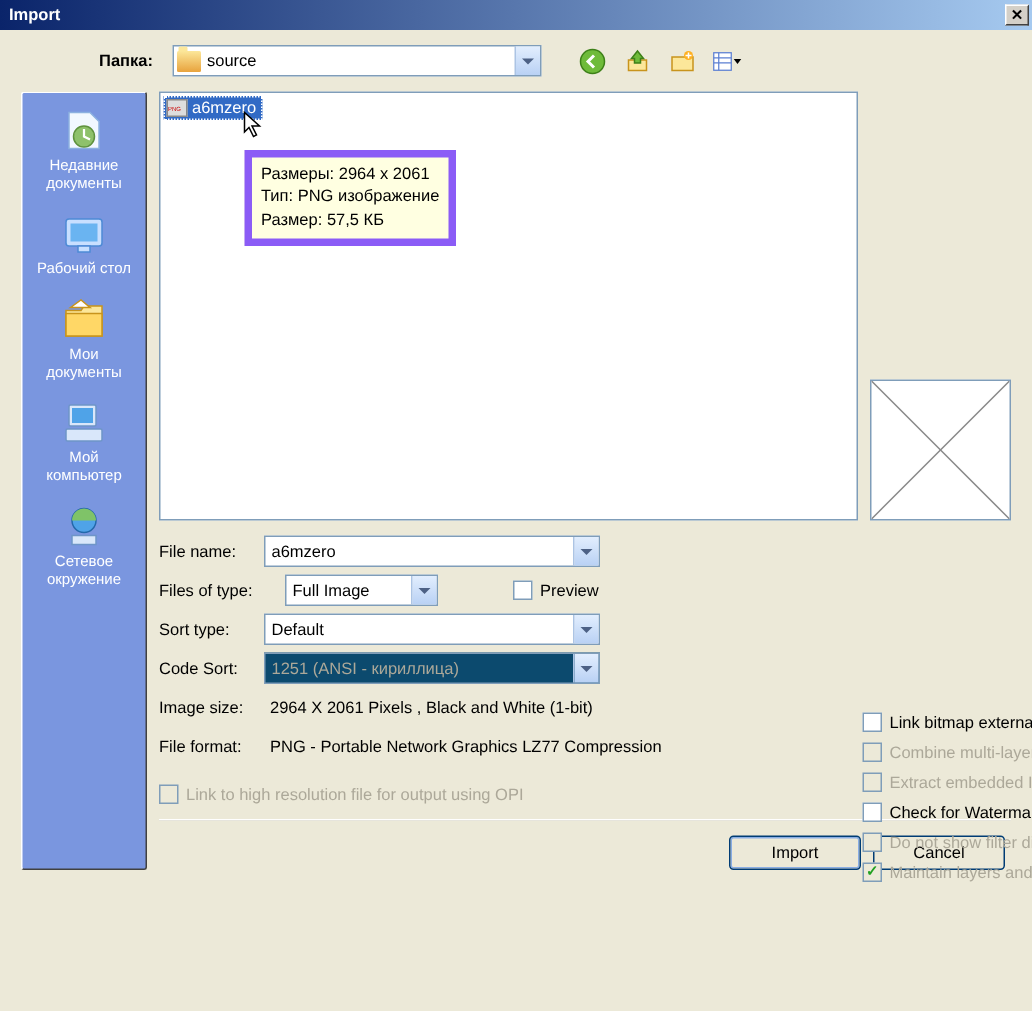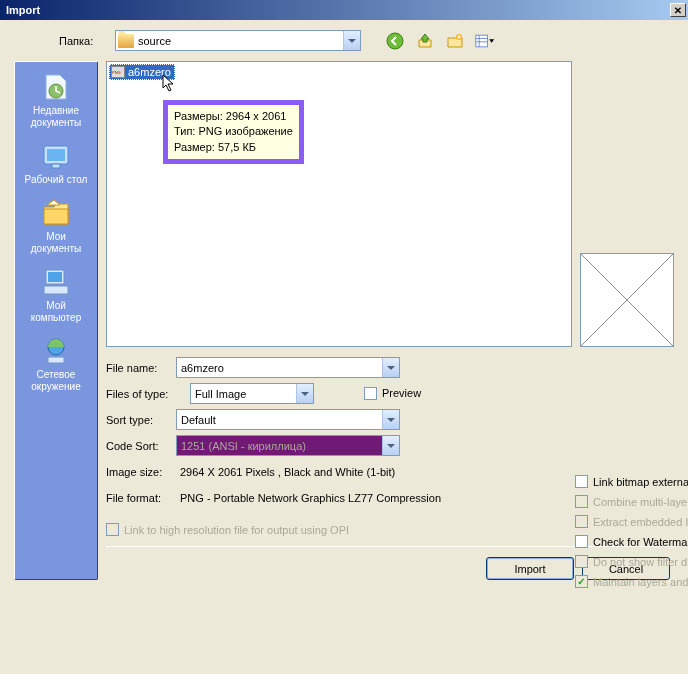--- a/index.html
+++ b/index.html
@@ -2,21 +2,21 @@
 <html><head>
 <meta charset="utf-8">
 <style>
 * { box-sizing: border-box; margin: 0; padding: 0; font-family: Tahoma, sans-serif; font-size: 11px; }
 body { background: #ece9d8; width: 688px; height: 674px; overflow: hidden; }
 .titlebar { height: 20px; background: linear-gradient(to right, #0a246a, #a6caf0); display: flex; align-items: center; justify-content: space-between; padding: 0 2px 0 6px; }
 .titlebar-text { color: #fff; font-weight: bold; }
 .close-btn { width: 16px; height: 14px; background: #d4d0c8; border: 1px solid #fff; border-right-color: #404040; border-bottom-color: #404040; display: flex; align-items: center; justify-content: center; font-family: Arial; font-weight: bold; font-size: 10px; cursor: pointer; }
 .dialog-body { padding: 10px 14px; }
 .folder-row { display: flex; align-items: center; gap: 6px; margin-bottom: 10px; padding-left: 45px; }
-.folder-label { width: 50px; text-align: left; }
+.folder-label { width: 50px; text-align: center; font-weight: bold; }
 .folder-dropdown { flex: 0 0 246px; height: 21px; background: #fff; border: 1px solid #7f9db9; display: flex; align-items: center; padding: 0 2px; position: relative; }
 .folder-icon { width: 16px; height: 14px; background: linear-gradient(#fce79a, #e8a33d); border-radius: 1px; margin-right: 4px; position: relative; }
 .folder-icon::before { content: ''; position: absolute; top: -3px; left: 1px; width: 6px; height: 3px; background: #fce79a; border-radius: 1px 1px 0 0; }
 .dd-arrow { position: absolute; right: 0; top: 0; width: 17px; height: 19px; background: linear-gradient(#e2eefe, #b9d1f4); border-left: 1px solid #acc4e4; display: flex; align-items: center; justify-content: center; }
 .dd-arrow::after { content: ''; border: 4px solid transparent; border-top: 4px solid #4d6185; margin-top: 4px; }
 .nav-icons { display: flex; gap: 10px; margin-left: 18px; }
 .nav-icon { width: 20px; height: 20px; display: flex; align-items: center; justify-content: center; cursor: pointer; }
 .main-area { display: flex; gap: 8px; }
 .sidebar { width: 84px; background: #7a96df; border: 1px solid #fff; border-right-color: #404040; border-bottom-color: #404040; border-radius: 2px; padding: 6px 0; display: flex; flex-direction: column; align-items: center; gap: 2px; }
 .sidebar-item { width: 100%; display: flex; flex-direction: column; align-items: center; padding: 3px 0 6px 0; cursor: pointer; }
@@ -29,24 +29,24 @@
 .file-thumb { width: 14px; height: 12px; background: #ddd; border: 1px solid #888; position: relative; }
 .file-thumb::before { content: 'PNG'; position: absolute; font-size: 4px; color: #c00; top: 3px; left: 0; }
 .cursor { position: absolute; left: 55px; top: 12px; pointer-events: none; }
 .tooltip { position: absolute; left: 56px; top: 38px; background: #ffffe1; border: 5px solid #8b5cf6; padding: 4px 6px; font-size: 11px; line-height: 1.4; }
 .preview-box { width: 94px; height: 94px; background: #fff; border: 1px solid #7f9db9; align-self: flex-end; position: relative; margin-bottom: 0; }
 .preview-box svg { position: absolute; inset: 0; }
 .form-rows { margin-top: 10px; }
 .form-row { display: flex; align-items: center; margin-bottom: 5px; min-height: 21px; }
 .form-label { width: 70px; }
 .combo { width: 224px; height: 21px; background: #fff; border: 1px solid #7f9db9; display: flex; align-items: center; padding: 0 2px 0 4px; position: relative; }
-.combo.disabled { background: #701a75; color: #aca899; }
+.combo.disabled { background: #0c4a6e; color: #aca899; }
 .combo .dd-arrow { height: 19px; }
-.extra-combo { width: 124px; margin-left: 14px; }
-.checkbox-row { display: flex; gap: 5px; margin-left: 50px; }
+.extra-combo { width: 102px; margin-left: 14px; }
+.checkbox-row { display: flex; align-items: center; gap: 5px; margin-left: 50px; }
 .chk { width: 13px; height: 13px; background: #fff; border: 1px solid #7f9db9; display: inline-flex; align-items: center; justify-content: center; }
 .chk.checked::after { content: '✓'; font-size: 10px; color: #21a121; font-weight: bold; line-height: 1; }
 .chk.disabled { background: #ece9d8; }
 .info-text { margin-left: 4px; }
 .options-col { position: absolute; left: 575px; top: 475px; display: flex; flex-direction: column; gap: 7px; width: 185px; }
 .opt-row { display: flex; align-items: center; gap: 5px; }
 .opt-row.disabled { color: #aca899; }
 .notes-box { width: 224px; height: 63px; background: #ece9d8; border: 1px solid #a9a28d; }
 .opi-row { display: flex; align-items: center; gap: 5px; margin-top: 10px; color: #aca899; }
 .hr { height: 1px; background: #aca899; border-bottom: 1px solid #fff; margin: 10px 0; }

